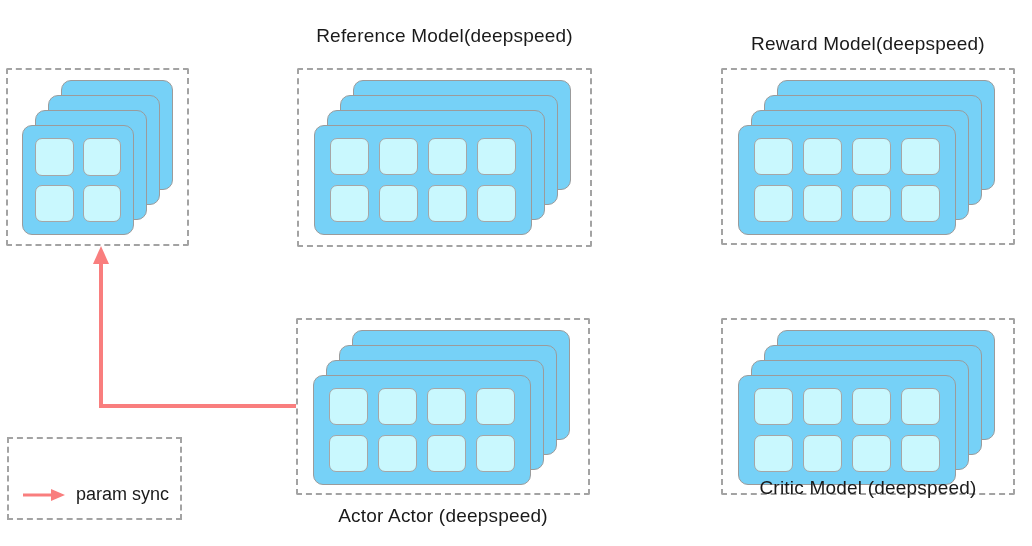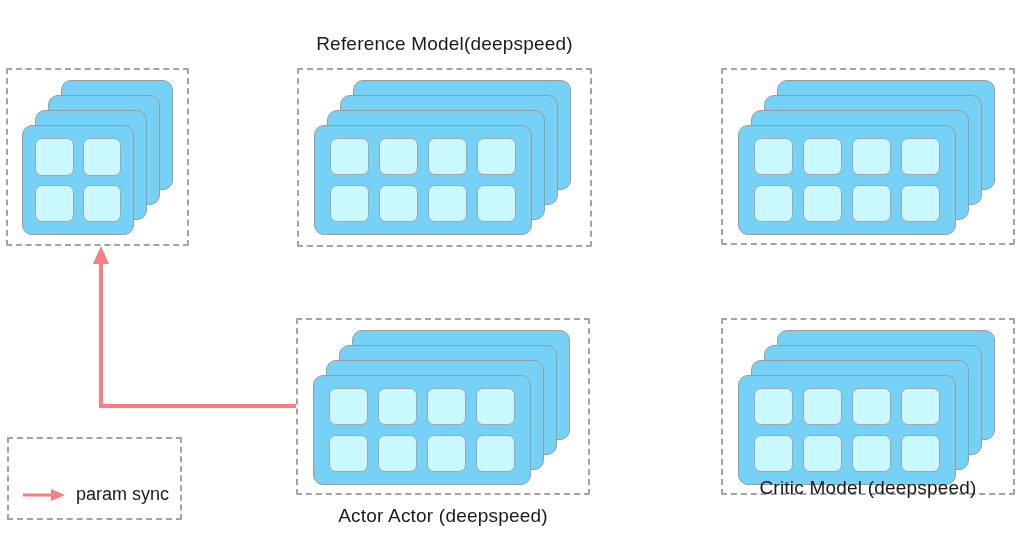--- a/index.html
+++ b/index.html
@@ -91,39 +91,40 @@
     <div class="card" style="left:14px; top:55px;  width:112px; height:110px;">
       <div class="gpu-grid cols-2">
         <div class="gpu"></div>
         <div class="gpu"></div>
         <div class="gpu"></div>
         <div class="gpu"></div>
       </div>
     </div>
   </div>
 
-  <div class="title" style="left:297px; top:32px; width:295px;">Reference Model(deepspeed)</div>
+  <div class="title" style="left:297px; top:24px; width:295px;">Reference Model(deepspeed)</div>
   <div class="dashed-box" style="left:297px; top:68px; width:295px; height:179px;">
     <div class="card" style="left:54px; top:10px; width:218px; height:110px;"></div>
     <div class="card" style="left:41px; top:25px; width:218px; height:110px;"></div>
     <div class="card" style="left:28px; top:40px; width:218px; height:110px;"></div>
     <div class="card" style="left:15px; top:55px; width:218px; height:110px;">
       <div class="gpu-grid cols-4">
         <div class="gpu"></div>
         <div class="gpu"></div>
         <div class="gpu"></div>
         <div class="gpu"></div>
         <div class="gpu"></div>
         <div class="gpu"></div>
         <div class="gpu"></div>
         <div class="gpu"></div>
       </div>
     </div>
   </div>
 
+  <div class="title" style="left:721px; top:32px; width:294px;">Reward Model(deepspeed)</div>
   <div class="dashed-box" style="left:721px; top:68px; width:294px; height:177px;">
     <div class="card" style="left:54px; top:10px; width:218px; height:110px;"></div>
     <div class="card" style="left:41px; top:25px; width:218px; height:110px;"></div>
     <div class="card" style="left:28px; top:40px; width:218px; height:110px;"></div>
     <div class="card" style="left:15px; top:55px; width:218px; height:110px;">
       <div class="gpu-grid cols-4">
         <div class="gpu"></div>
         <div class="gpu"></div>
         <div class="gpu"></div>
         <div class="gpu"></div>

